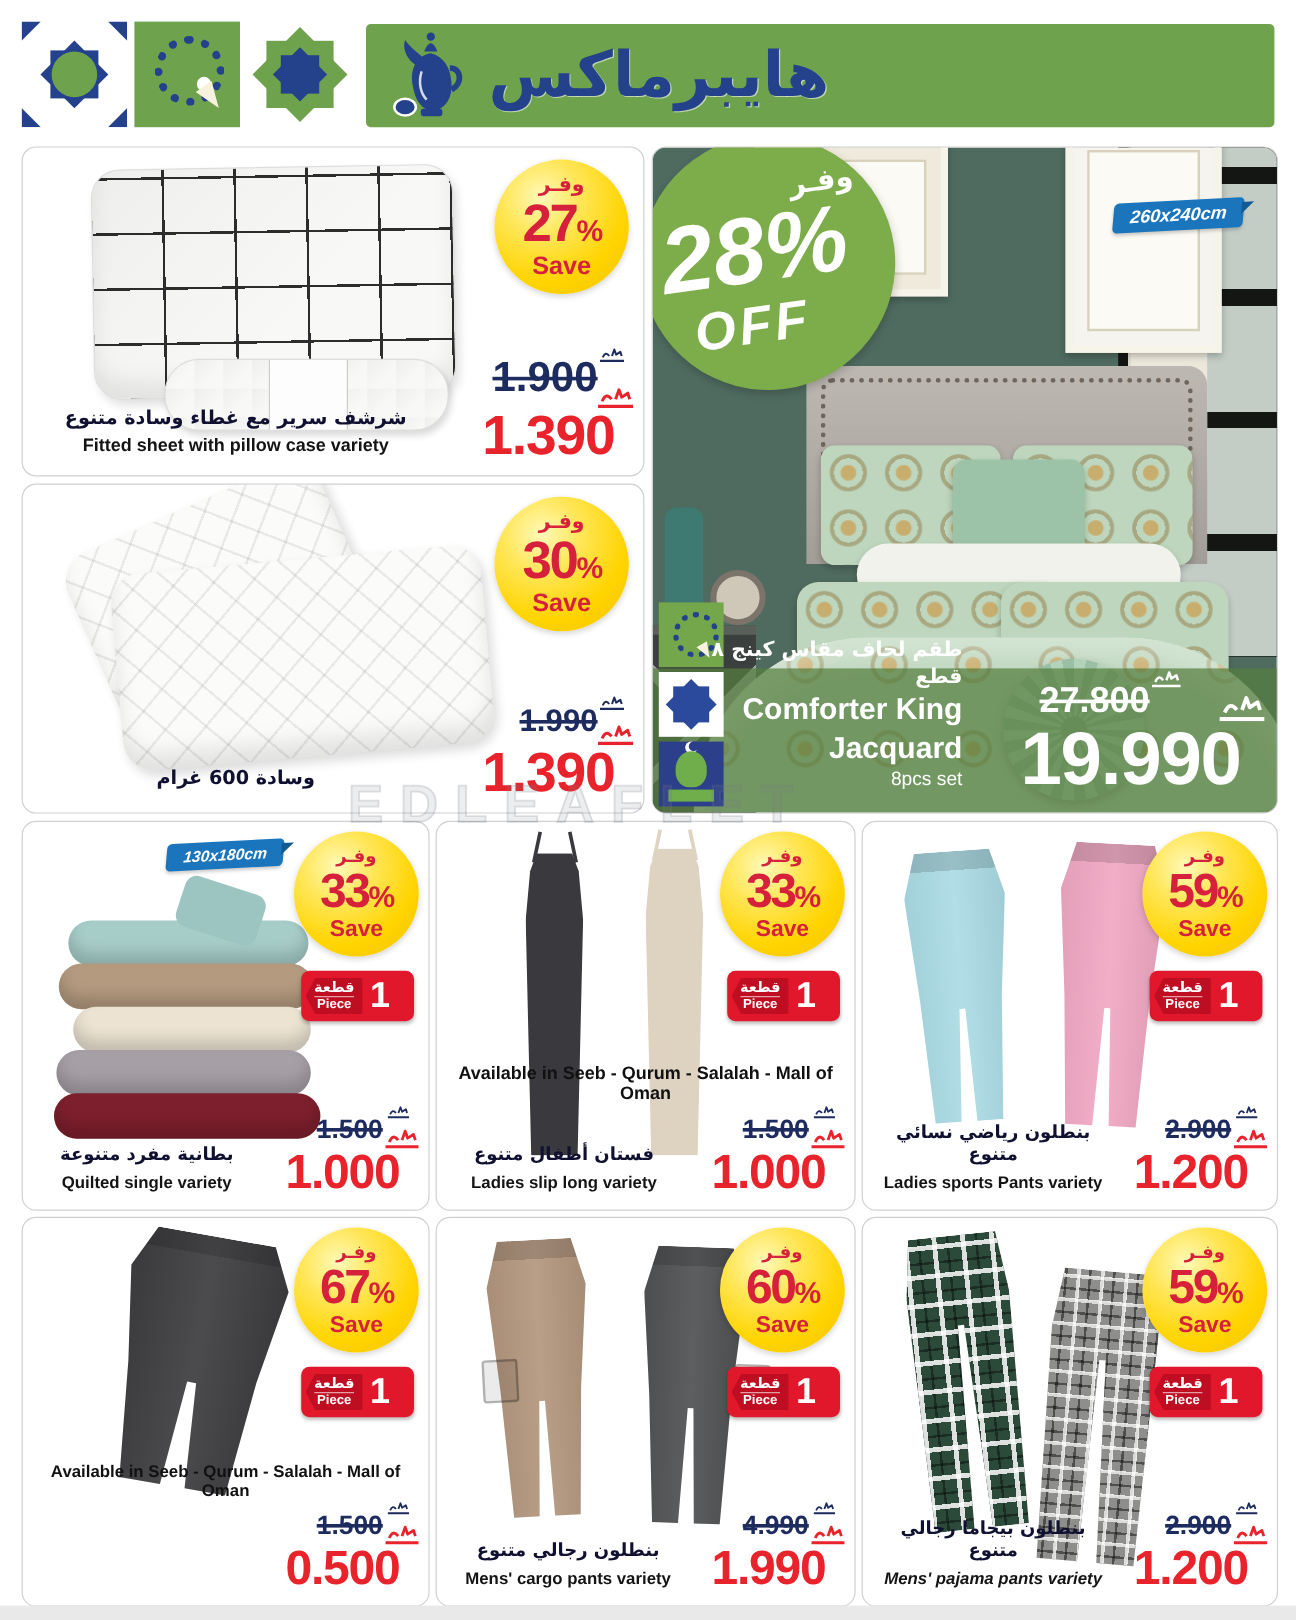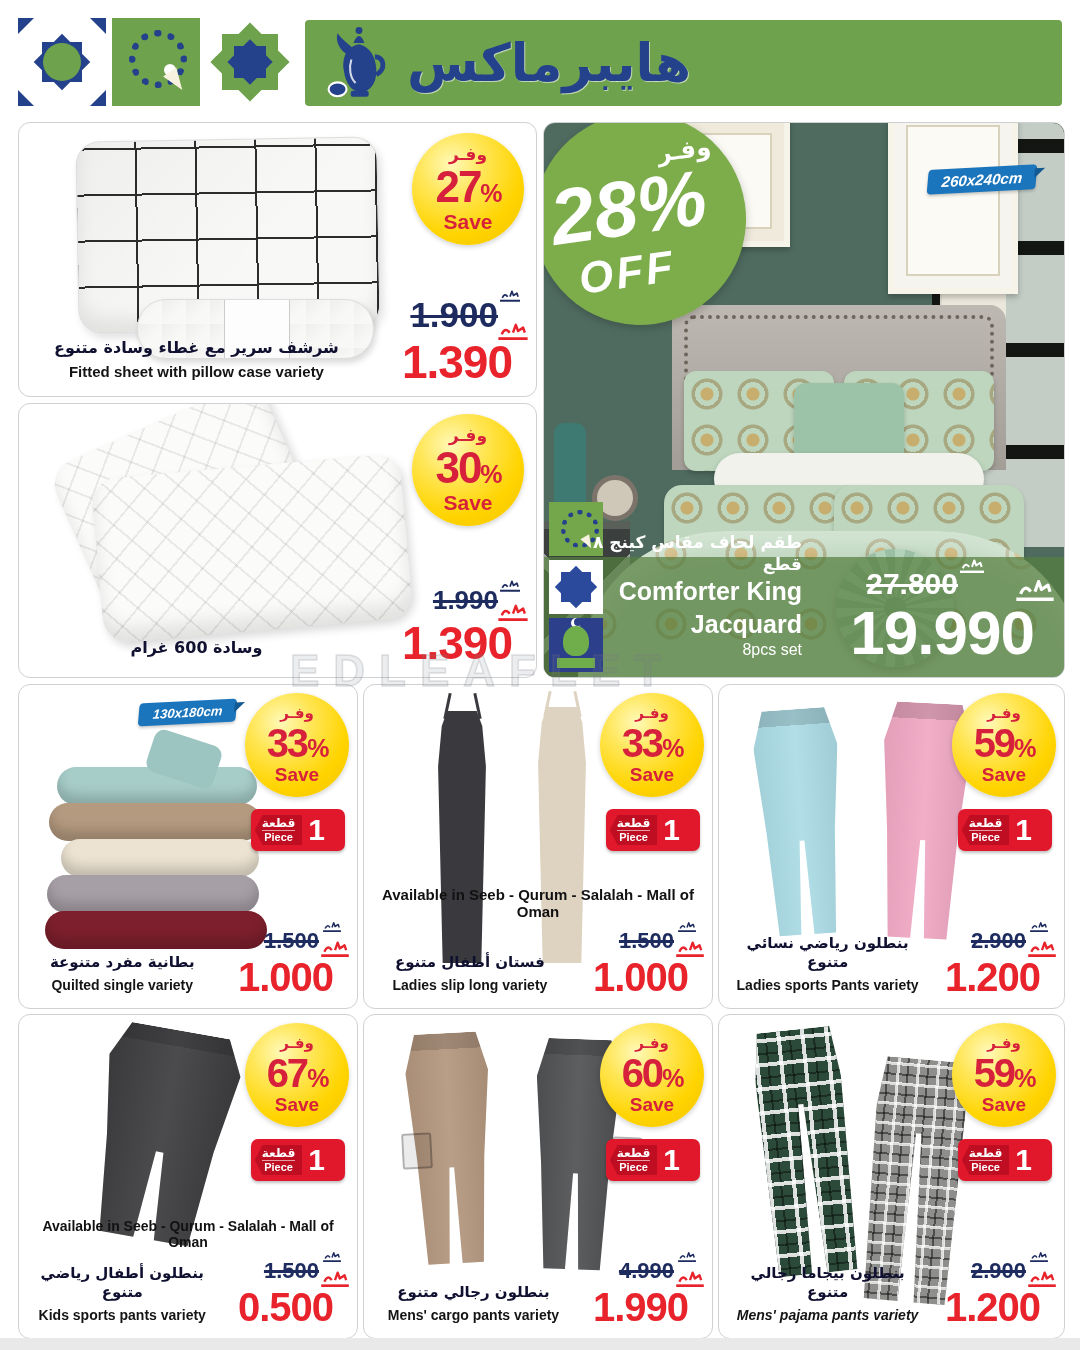--- a/index.html
+++ b/index.html
@@ -530,24 +530,20 @@
         <span>0.500</span>
         <span class="cur">
             <svg width="28" height="17" viewBox="0 0 26 16">
               <path d="M0 14.8 H26" stroke="currentColor" stroke-width="2.6"></path>
               <path d="M3 11 Q6 4 10 9.5" stroke="currentColor" stroke-width="2.2" fill="none"></path>
               <path d="M13 9.5 L15.5 2.5 L17.5 8 L22 5 L23.5 9.5" stroke="currentColor" stroke-width="2.2" fill="none" stroke-linejoin="round"></path>
             </svg>
           </span>
       </div>
     </div>
-    <div class="name-block" style="width:54%;">
-      <div class="name-ar" style="font-size:15px;" dir="rtl">بنطلون أطفال رياضي متنوع</div>
-      <div class="name-en" style="font-size:14px;">Kids sports pants variety</div>
-    </div>
   </div>
 
   <div class="card" style="left:363px;top:1014px;width:348px;height:323px;">
     <div>
       <div class="jogger" style="left:28px;top:18px;width:118px;height:240px;background-color:#b1937a;transform:rotate(-3deg);"></div>
       <div class="cargo-pocket" style="left:38px;top:118px;transform:rotate(-3deg);"></div>
       <div class="jogger" style="left:152px;top:24px;width:120px;height:240px;background-color:#4b4c4e;transform:rotate(2deg);"></div>
       <div class="cargo-pocket" style="left:248px;top:122px;transform:rotate(2deg);"></div>
     </div>
     <div class="save-badge" style="right:8px;top:8px;width:104px;height:104px;">

